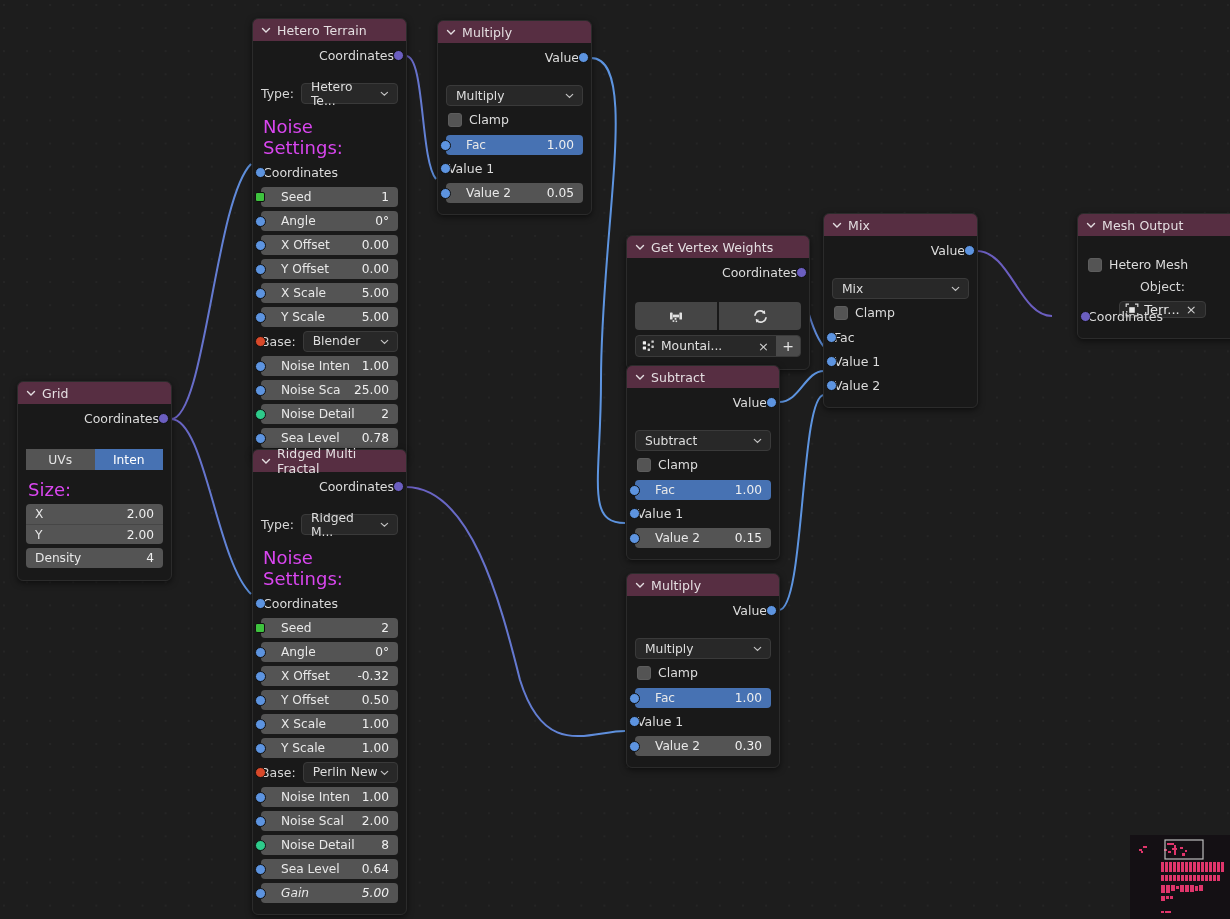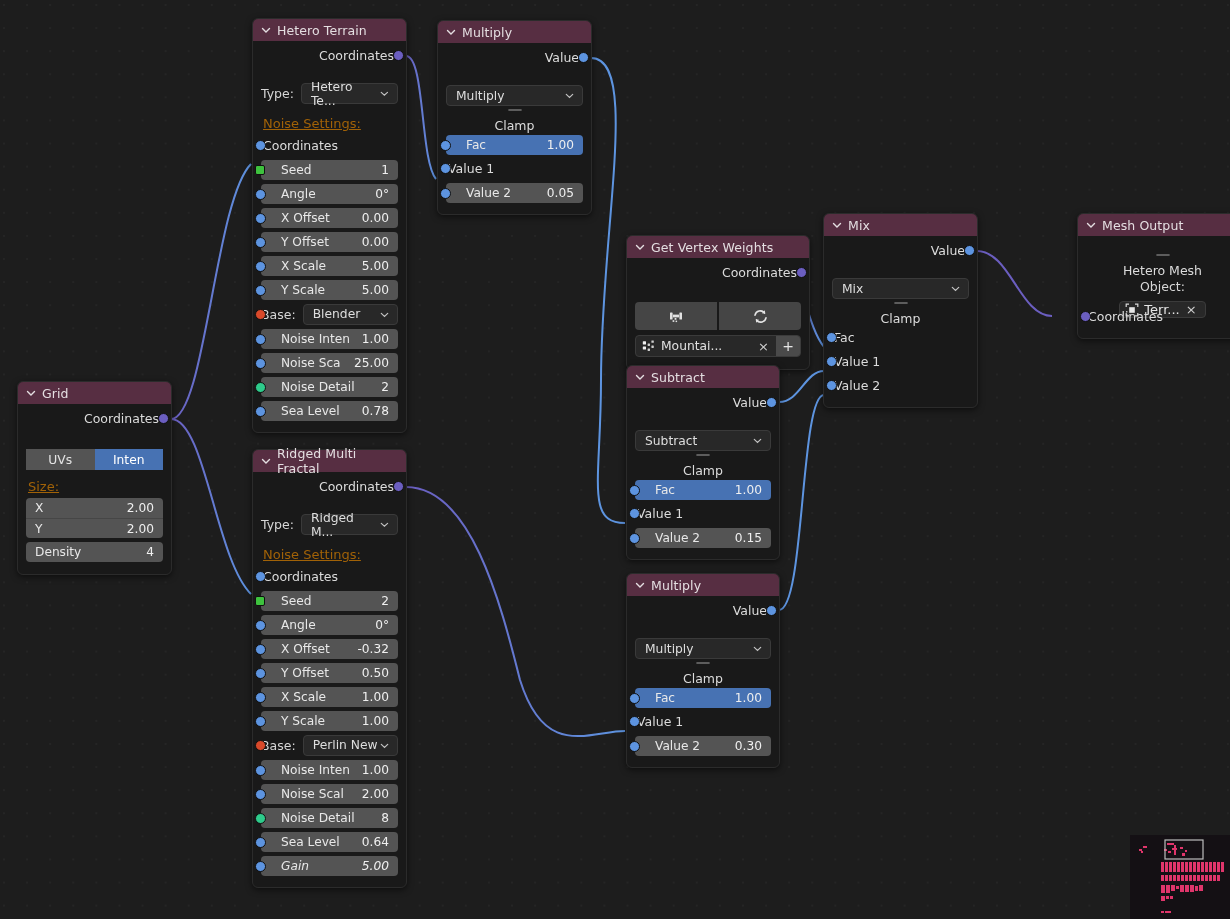--- a/index.html
+++ b/index.html
@@ -71,22 +71,22 @@
   .row.tight { margin-bottom: 2px; }
   .lbl-out {
     width: 100%; text-align: right;
     color: #dcdcdc; font-size: 12.5px;
     padding-right: 4px;
   }
   .lbl-in {
     color: #dcdcdc; font-size: 12.5px; padding-left: 2px;
   }
   .statictext {
-    color: #a16207; font-size: 13px;
-    margin: 0 8px; padding: 3px 2px 4px; text-decoration: underline;
+    color: #d946ef; font-size: 18px;
+    margin: 0 8px; padding: 3px 2px 4px;
   }
 
   
   .vfield {
     width: 100%; height: 20px;
     background: #545454;
     border-radius: 4px;
     display: flex; align-items: center;
     justify-content: space-between;
     padding: 0 9px;
@@ -106,21 +106,21 @@
     justify-content: space-between;
     padding: 0 7px 0 9px;
     color: #dedede; font-size: 12.3px;
   }
   .dd .caret { width: 11px; height: 11px; opacity: .85; }
   .row.lblrow { gap: 7px; }
   .row.lblrow .pre { color: #d6d6d6; font-size: 12.5px; white-space: nowrap; }
   .row.lblrow .dd { flex: 1; }
 
   
-  .cbx-row { display: flex; align-items: center; gap: 7px; margin: 0 10px 4px; height: 21px; flex-direction: column; }
+  .cbx-row { display: flex; align-items: center; gap: 7px; margin: 0 10px 4px; height: 21px; }
   .cbx {
     width: 14px; height: 14px; border-radius: 3px;
     background: #545454; border: 1px solid #5d5d5d;
   }
   .cbx-row .ctext { color: #dcdcdc; font-size: 12.5px; }
 
   
   .toggle {
     display: flex; margin: 3px 8px 6px;
     border-radius: 0; overflow: hidden; height: 21px;

